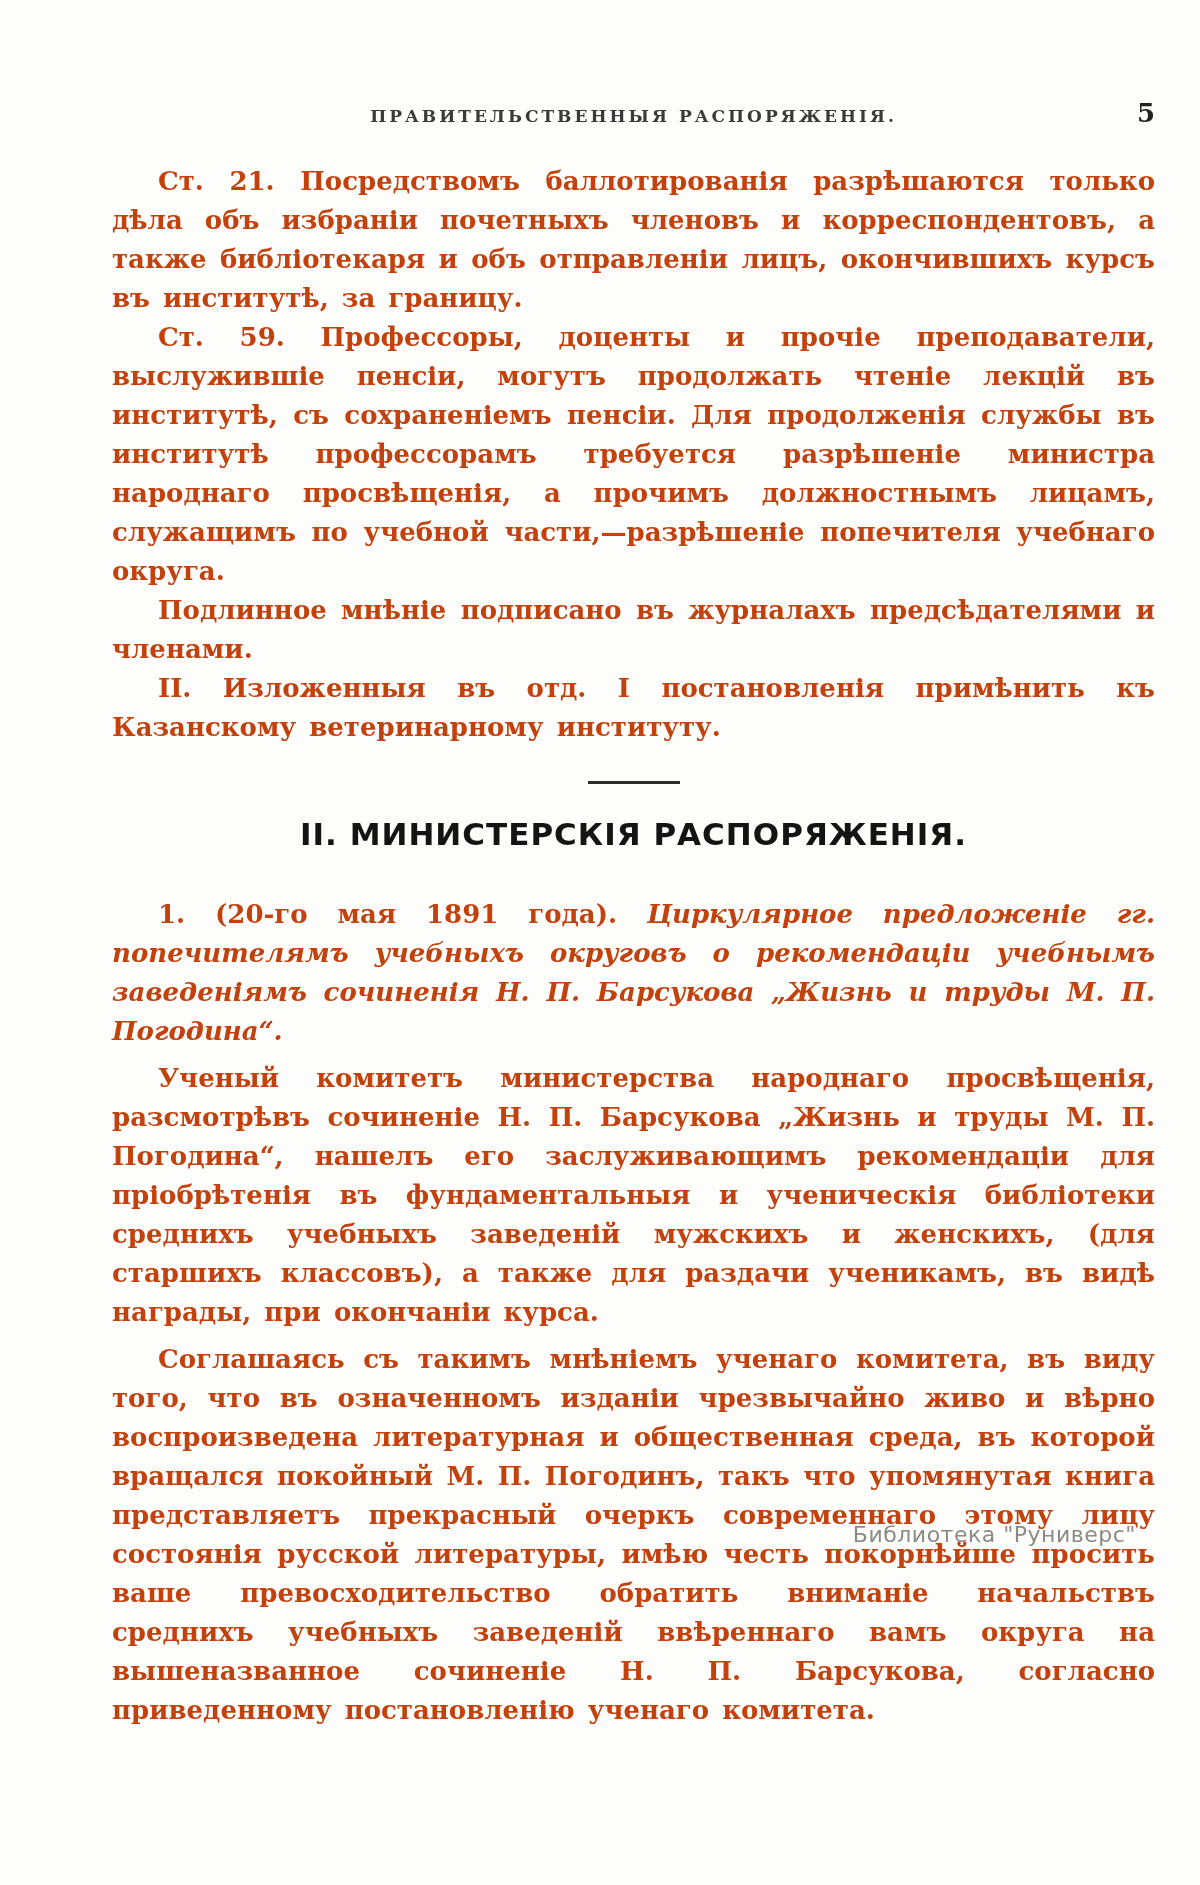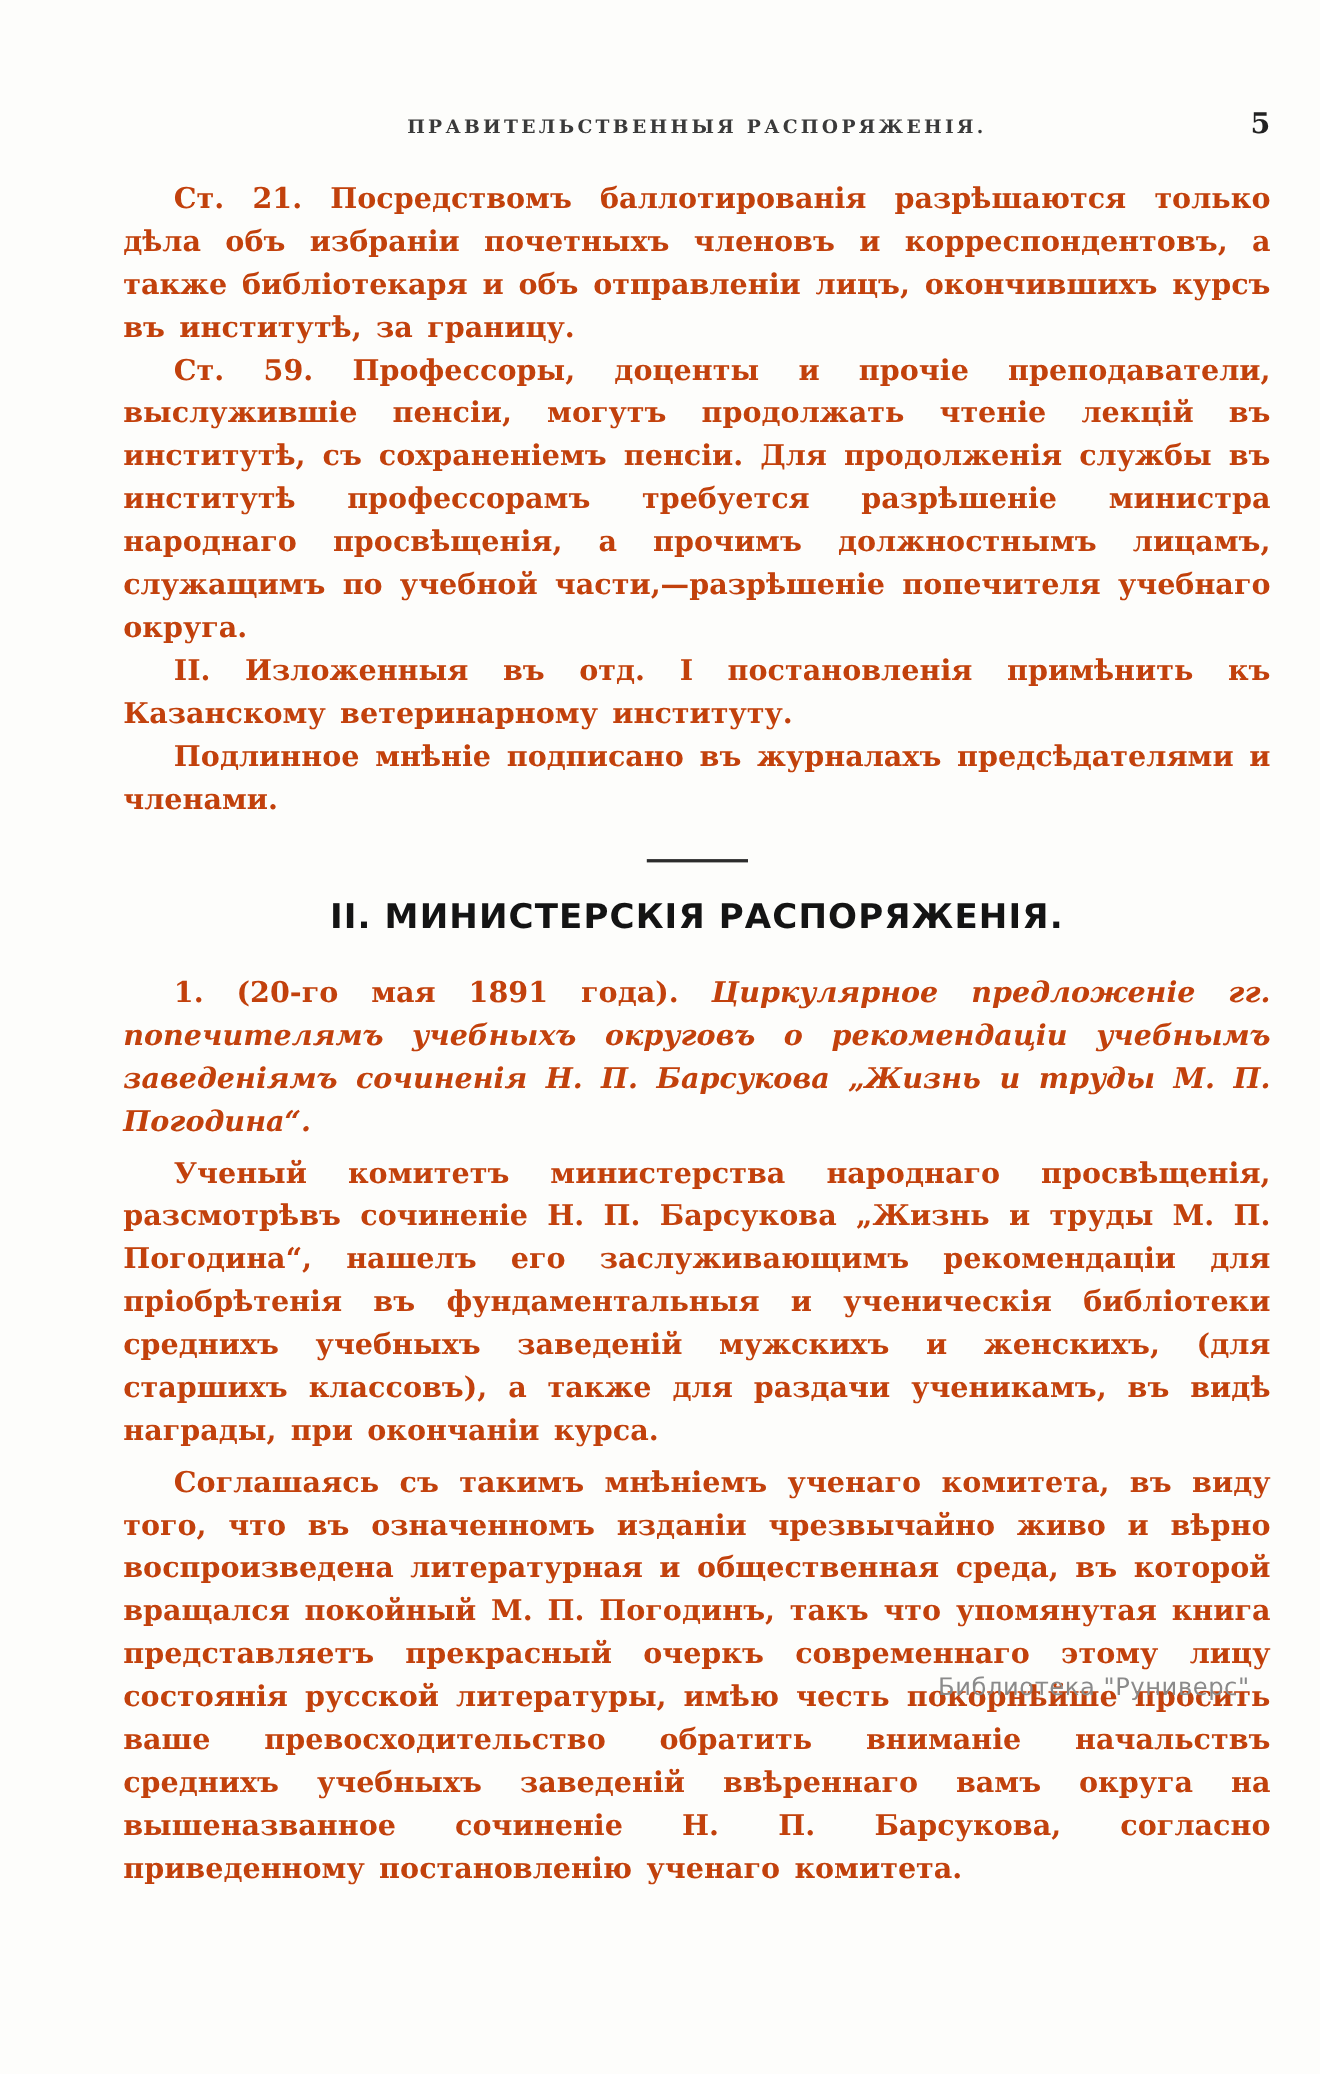--- a/index.html
+++ b/index.html
@@ -62,21 +62,21 @@
   }
   .section-heading {
     margin: 32px 0 0 0;
     text-align: center;
     font-family: "DejaVu Sans", sans-serif;
     font-size: 31px;
     font-weight: bold;
     letter-spacing: 1px;
     color: #141414;
   }
-  .intro { margin-top: 32px; }
+  .intro { margin-top: 43px; }
   .gap-before { margin-top: 8px; }
   .watermark {
     position: absolute;
     right: 64px;
     bottom: 338px;
     font-family: "DejaVu Sans", sans-serif;
     font-size: 22px;
     color: #8a8a8a;
     letter-spacing: 0.5px;
   }
@@ -91,23 +91,23 @@
     <span class="page-number">5</span>
   </div>
 
   <div class="body-text">
 
     <p class="para">Ст. 21. Посредствомъ баллотированія разрѣшаются только дѣла объ избраніи почетныхъ членовъ и корреспондентовъ, а также библіотекаря и объ отправленіи лицъ, окончившихъ курсъ въ институтѣ, за границу.</p>
 
     <p class="para">Ст. 59. Профессоры, доценты и прочіе преподаватели, выслужившіе пенсіи, могутъ продолжать чтеніе лекцій въ институтѣ, съ сохраненіемъ пенсіи. Для продолженія службы въ институтѣ профессорамъ требуется разрѣшеніе министра народнаго просвѣщенія, а прочимъ должностнымъ лицамъ, служащимъ по учебной части,—разрѣшеніе попечителя учебнаго округа.</p>
 
 
+    <p class="para">Подлинное мнѣніе подписано въ журналахъ предсѣдателями и членами.</p>
+
     <p class="para">II. Изложенныя въ отд. I постановленія примѣнить къ Казанскому ветеринарному институту.</p>
-
-    <p class="para">Подлинное мнѣніе подписано въ журналахъ предсѣдателями и членами.</p>
 
     <div class="divider"></div>
 
     <h2 class="section-heading">II. МИНИСТЕРСКІЯ РАСПОРЯЖЕНІЯ.</h2>
 
     <p class="para intro"><span>1. (20-го мая 1891 года). </span><span class="italic">Циркулярное предложеніе гг. попечителямъ учебныхъ округовъ о рекомендаціи учебнымъ заведеніямъ сочиненія Н. П. Барсукова „Жизнь и труды М. П. Погодина“.</span></p>
 
     <p class="para gap-before">Ученый комитетъ министерства народнаго просвѣщенія, разсмотрѣвъ сочиненіе Н. П. Барсукова „Жизнь и труды М. П. Погодина“, нашелъ его заслуживающимъ рекомендаціи для пріобрѣтенія въ фундаментальныя и ученическія библіотеки среднихъ учебныхъ заведеній мужскихъ и женскихъ, (для старшихъ классовъ), а также для раздачи ученикамъ, въ видѣ награды, при окончаніи курса.</p>
 
     <p class="para gap-before">Соглашаясь съ такимъ мнѣніемъ ученаго комитета, въ виду того, что въ означенномъ изданіи чрезвычайно живо и вѣрно воспроизведена литературная и общественная среда, въ которой вращался покойный М. П. Погодинъ, такъ что упомянутая книга представляетъ прекрасный очеркъ современнаго этому лицу состоянія русской литературы, имѣю честь покорнѣйше просить ваше превосходительство обратить вниманіе начальствъ среднихъ учебныхъ заведеній ввѣреннаго вамъ округа на вышеназванное сочиненіе Н. П. Барсукова, согласно приведенному постановленію ученаго комитета.</p>

